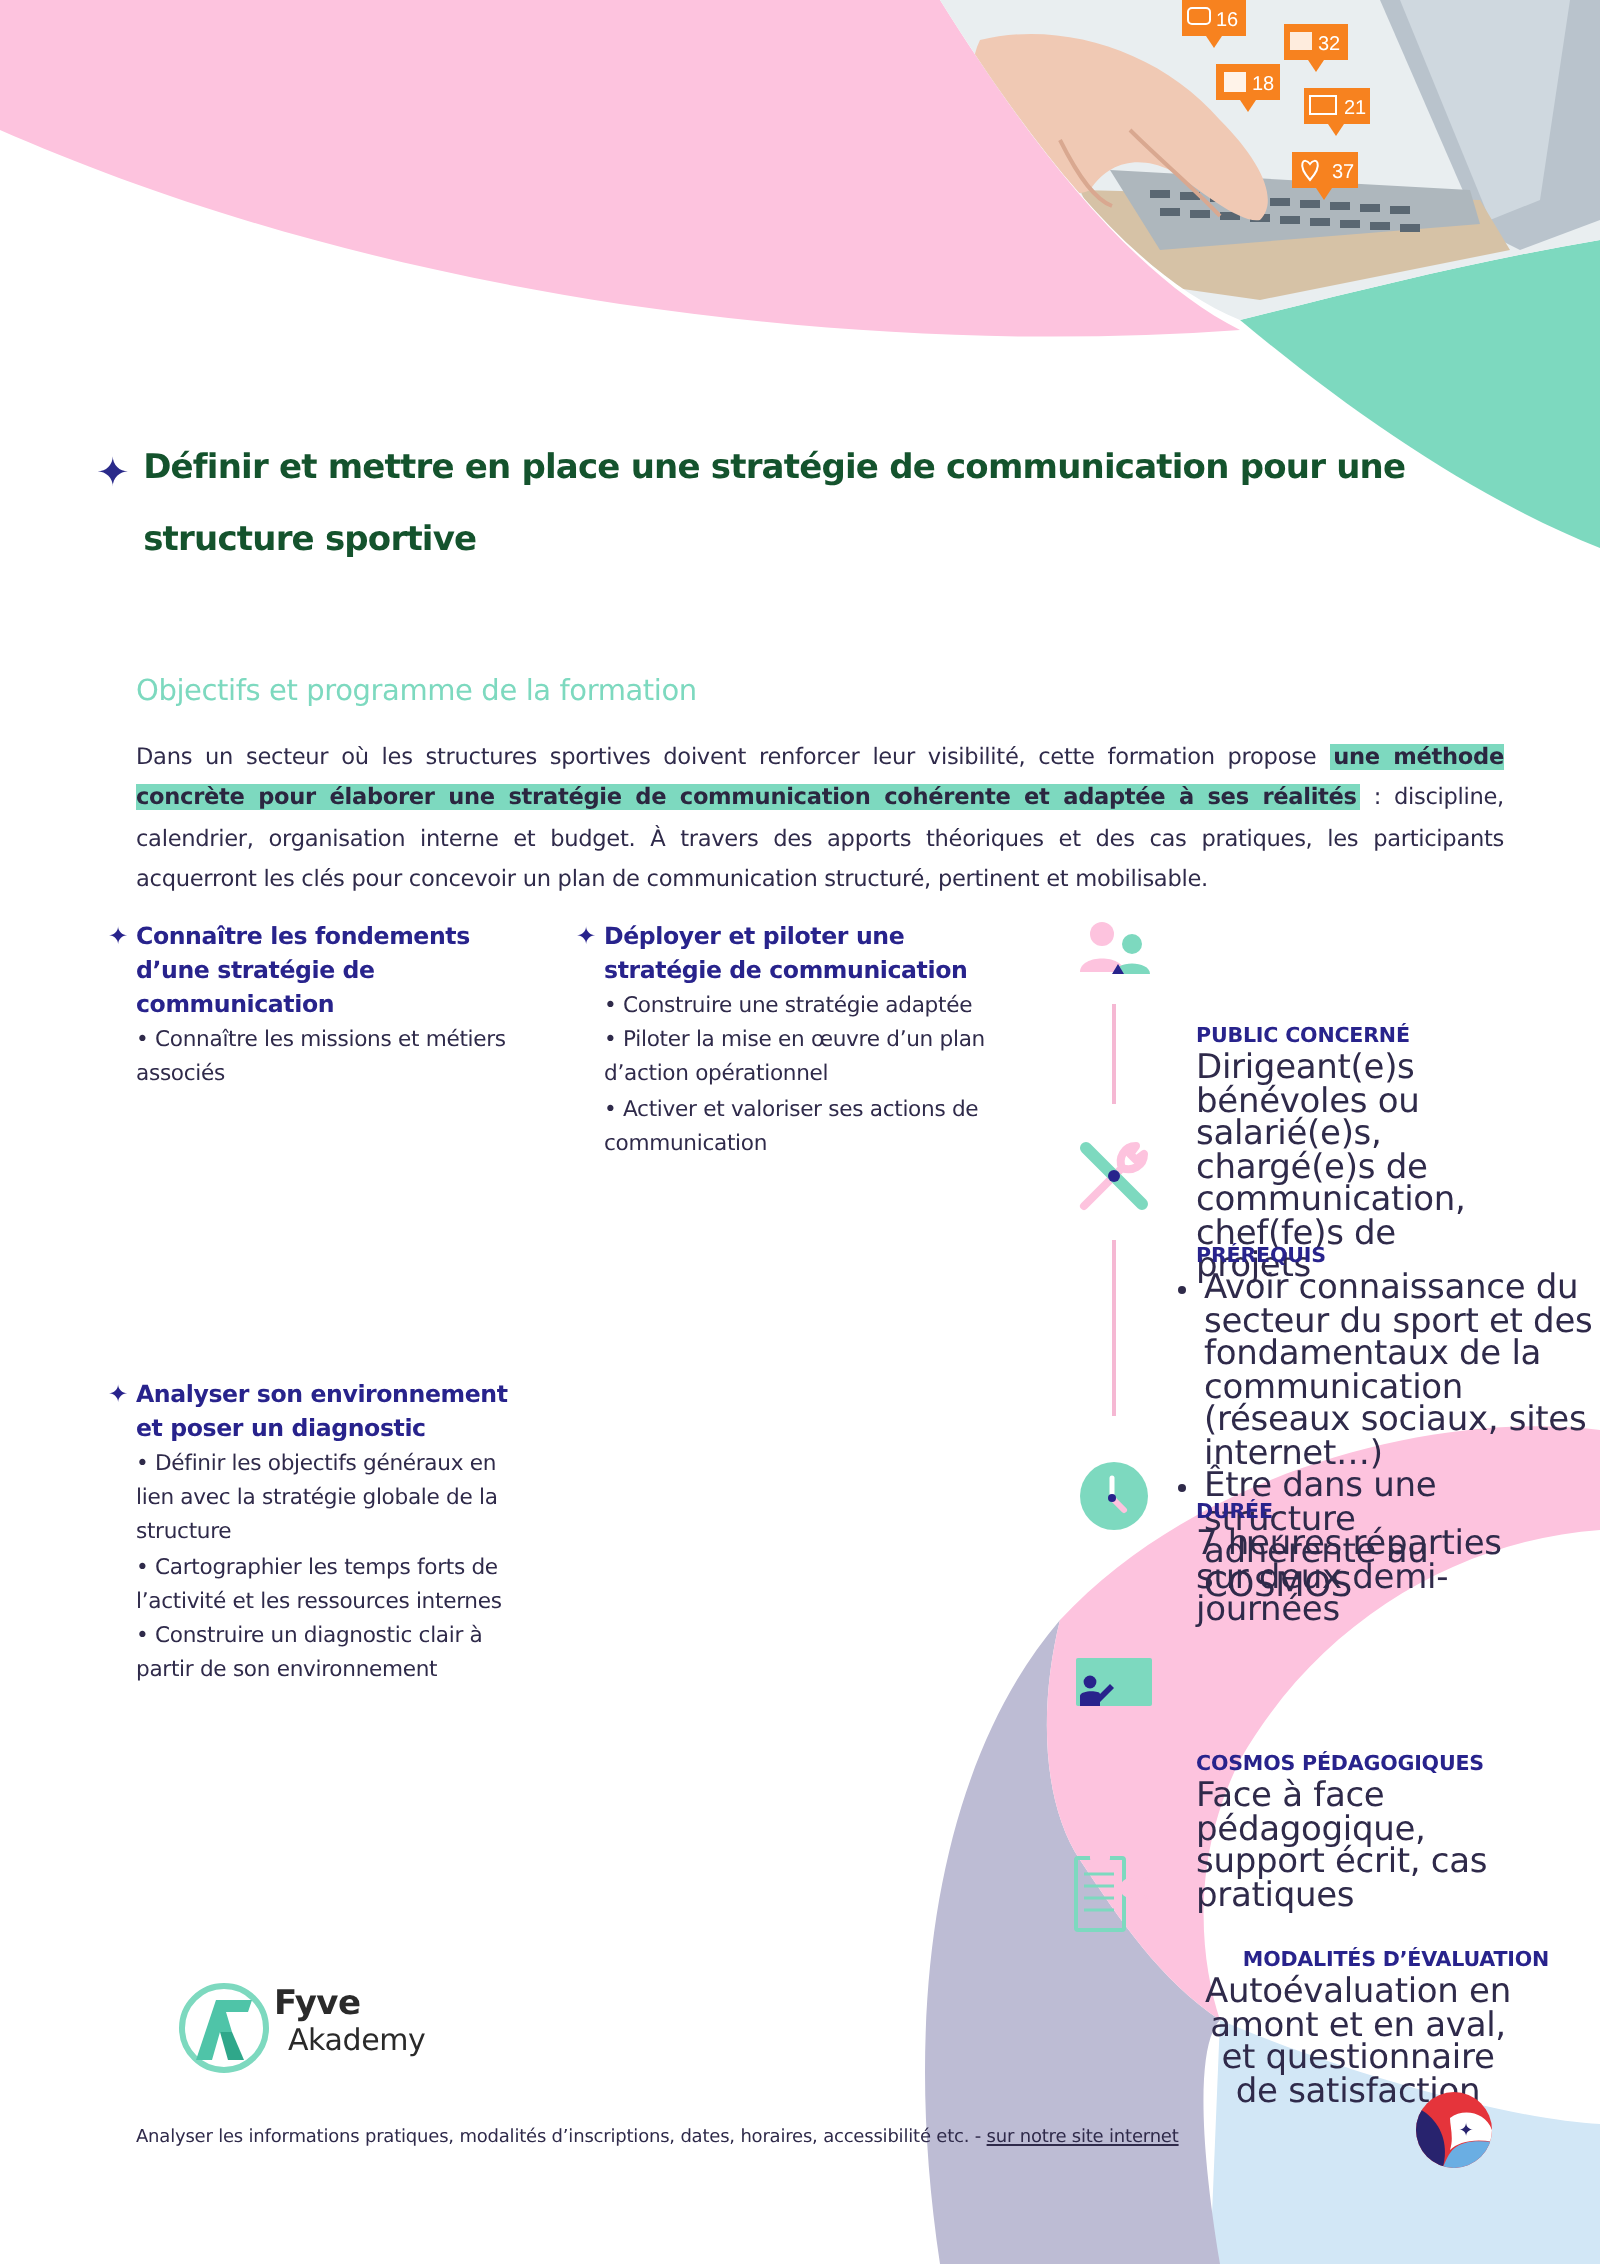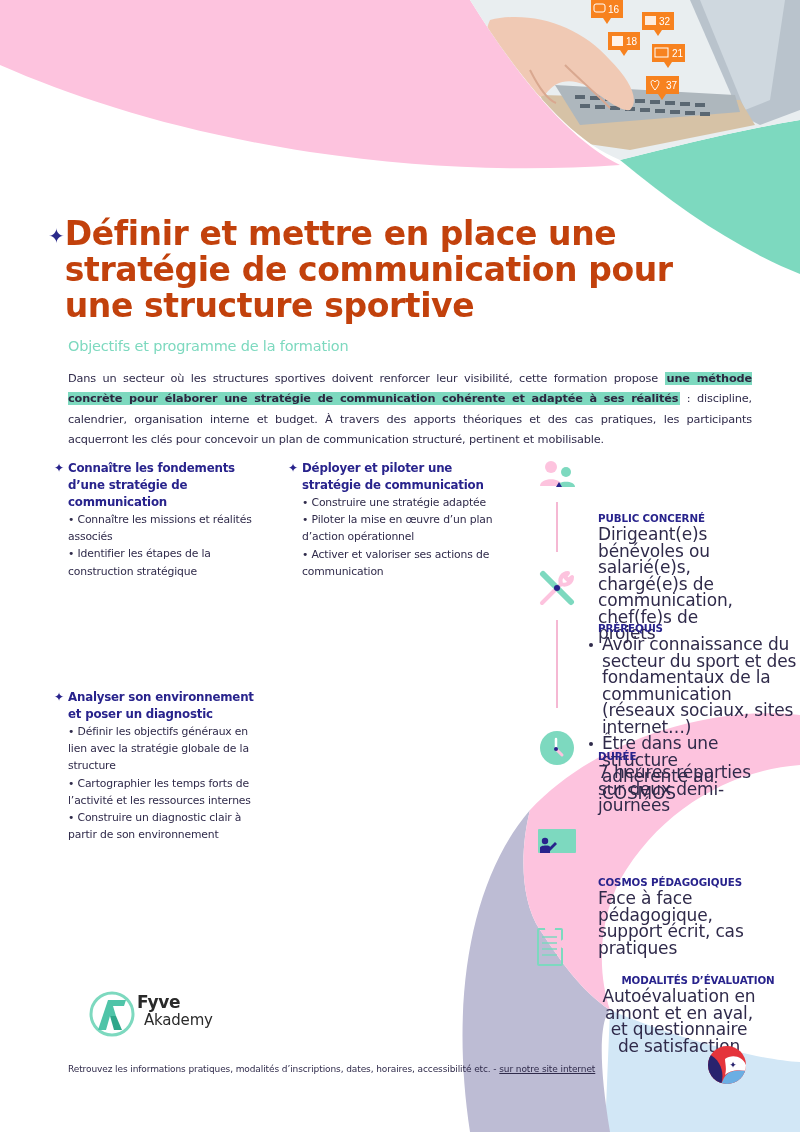--- a/index.html
+++ b/index.html
@@ -5,21 +5,21 @@
   * { box-sizing: border-box; margin: 0; padding: 0; }
   html, body { width: 800px; height: 1132px; overflow: hidden; background: #ffffff; }
   body { position: relative; font-family: "DejaVu Sans", sans-serif; color: #2f2a4a; }
 
   .bg { position: absolute; left: 0; top: 0; width: 800px; height: 1132px; z-index: 0; }
 
   .hero-photo { position: absolute; left: 0; top: 0; width: 800px; height: 300px; z-index: 1; }
 
   .title-wrap { position: absolute; left: 48px; top: 216px; width: 700px; z-index: 2; display: flex; }
   .title-star { color: #2a2a8a; font-size: 20px; width: 28px; padding-top: 8px; }
-  .title { font-family: "DejaVu Sans", sans-serif; font-weight: 700; font-size: 33px; line-height: 36px; color: #c2410c; letter-spacing: -0.4px; }
+  .title { font-family: "DejaVu Sans", sans-serif; font-weight: 700; font-size: 17px; line-height: 36px; color: #14532d; letter-spacing: -0.4px; }
 
   .section-heading { position: absolute; left: 68px; top: 338px; font-weight: 400; font-size: 14.5px; color: #7dd9bf; z-index: 2; letter-spacing: -0.2px; }
 
   .intro { position: absolute; left: 68px; top: 369px; width: 684px; font-size: 11.3px; line-height: 20.3px; text-align: justify; color: #2f2a4a; z-index: 2; letter-spacing: -0.15px; }
   .intro .hl { background: #7dd9bf; font-weight: 700; padding: 0 2px; color: #2b2740; }
 
   .module { position: absolute; z-index: 2; width: 200px; }
   .module-head { display: flex; }
   .module-star { color: #28238c; font-size: 12px; width: 14px; flex: 0 0 14px; padding-top: 1px; }
   .module-title { font-weight: 700; font-size: 11.8px; line-height: 17px; color: #28238c; letter-spacing: -0.2px; }
@@ -133,22 +133,21 @@
 
 <h2 class="section-heading">Objectifs et programme de la formation</h2>
 <p class="intro"><span>Dans un secteur où les structures sportives doivent renforcer leur visibilité, cette formation propose </span><span class="hl">une méthode concrète pour élaborer une stratégie de communication cohérente et adaptée à ses réalités</span><span> : discipline, calendrier, organisation interne et budget. À travers des apports théoriques et des cas pratiques, les participants acquerront les clés pour concevoir un plan de communication structuré, pertinent et mobilisable.</span></p>
 
 <div class="module" style="left:54px; top:460px; width:210px;">
   <div class="module-head">
     <span class="module-star">✦</span>
     <div class="module-title">Connaître les fondements d’une stratégie de communication</div>
   </div>
   <div class="module-items">
-    <div>Connaître les missions et réalités associés</div>
-    <div>Identifier les étapes de la construction stratégique</div>
+    <div>Connaître les missions et métiers associés</div>
   </div>
 </div>
 
 <div class="module" style="left:288px; top:460px; width:212px;">
   <div class="module-head">
     <span class="module-star">✦</span>
     <div class="module-title">Déployer et piloter une stratégie de communication</div>
   </div>
   <div class="module-items">
     <div>Construire une stratégie adaptée</div>
@@ -248,21 +247,21 @@
   <svg width="48" height="48" viewBox="0 0 48 48" style="position:absolute; left:0; top:0;">
     <circle cx="24" cy="24" r="21" fill="none" stroke="#7dd9bf" stroke-width="3"></circle>
     <path d="M10 40 L 20 10 L 38 10 L 36 16 L 25 16 L 28 26 L 22 26 L 18 40 Z" fill="#4fc4a8"></path>
     <path d="M28 26 L 34 40 L 26 40 L 22 26 Z" fill="#2fa78a"></path>
   </svg>
   <span class="logo-fyve">Fyve</span>
   <span class="logo-akademy">Akademy</span>
 </div>
 
 <div class="footer">
-  <span>Retrouvez les informations pratiques, modalités d’inscriptions, dates, horaires, accessibilité etc. - </span><a>sur notre site internet</a>
+  <span>Analyser les informations pratiques, modalités d’inscriptions, dates, horaires, accessibilité etc. - </span><a>sur notre site internet</a>
 </div>
 
 <svg class="cosmos" viewBox="0 0 40 40">
   <defs>
       <clipPath id="cc">
         <circle cx="20" cy="20" r="19"></circle>
       </clipPath>
     </defs>
   <g clip-path="url(#cc)">
     <rect x="0" y="0" width="40" height="40" fill="#e5343b"></rect>

